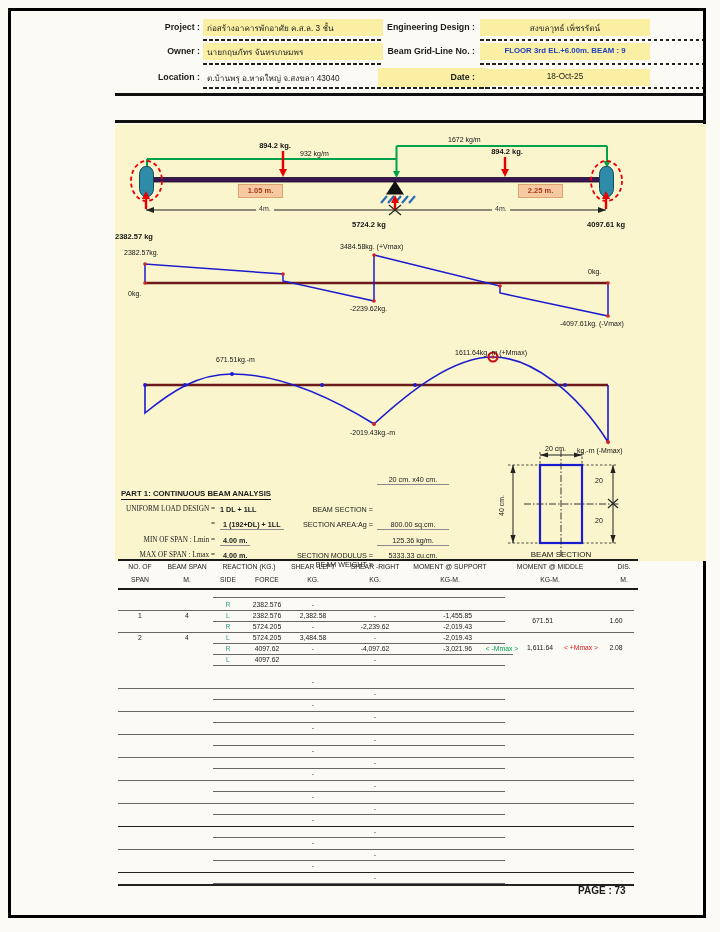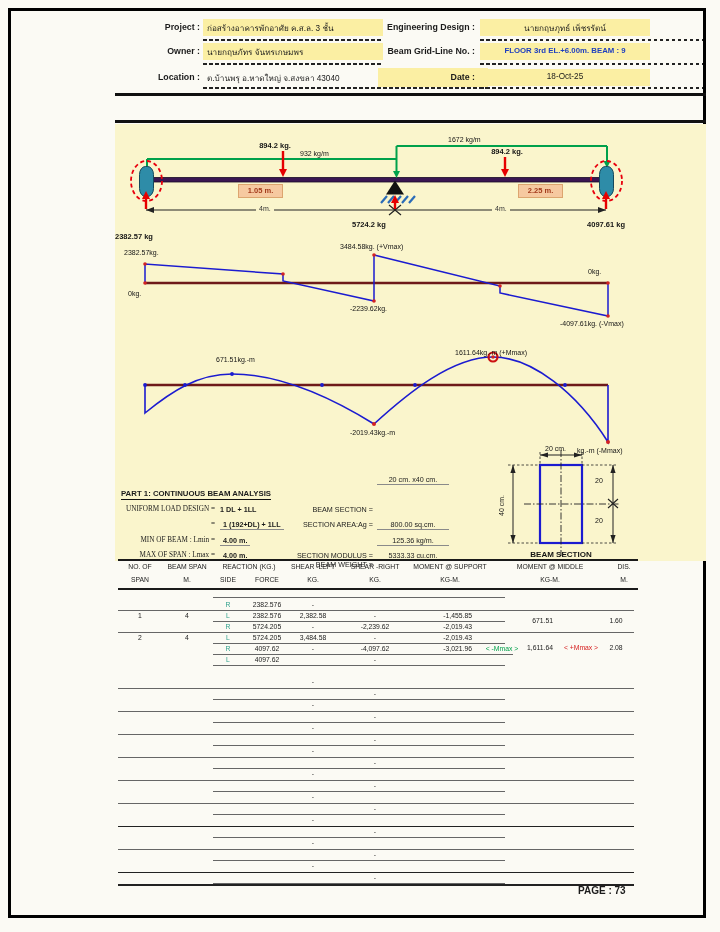--- a/index.html
+++ b/index.html
@@ -77,21 +77,21 @@
   <div class="hvalue" style="left:207px;top:46px;">นายกฤษภัทร จันทรเกษมพร</div>
   <div class="dashline" style="left:203px;top:63px;width:180px;"></div>
 
   <div class="hlabel" style="left:100px;top:72px;width:100px;">Location :</div>
   <div class="hvalue" style="left:207px;top:72px;">ต.บ้านพรุ อ.หาดใหญ่ จ.สงขลา  43040</div>
   <div class="ybox" style="left:378px;top:68px;width:110px;height:19px;"></div>
   <div class="dashline" style="left:203px;top:87px;width:285px;"></div>
 
   <div class="hlabel" style="left:342px;top:22px;width:133px;">Engineering Design :</div>
   <div class="ybox" style="left:480px;top:19px;width:170px;height:17px;"></div>
-  <div class="hvalue" style="left:480px;top:22px;width:170px;text-align:center;">นายกฤษภุทธ์  เพ็ชรรัตน์</div>
+  <div class="hvalue" style="left:480px;top:22px;width:170px;text-align:center;">สงขลาุทธ์  เพ็ชรรัตน์</div>
   <div class="dashline" style="left:480px;top:39px;width:223px;"></div>
 
   <div class="hlabel" style="left:342px;top:46px;width:133px;">Beam Grid-Line No. :</div>
   <div class="ybox" style="left:480px;top:43px;width:170px;height:17px;"></div>
   <div class="hvalue b" style="left:480px;top:46px;width:170px;text-align:center;color:#1F3FBF;font-size:7.8px;">FLOOR 3rd EL.+6.00m. BEAM : 9</div>
   <div class="dashline" style="left:480px;top:63px;width:223px;"></div>
 
   <div class="hlabel" style="left:342px;top:72px;width:133px;">Date :</div>
   <div class="ybox" style="left:480px;top:69px;width:170px;height:17px;"></div>
   <div class="hvalue" style="left:480px;top:72px;width:170px;text-align:center;">18-Oct-25</div>
@@ -211,28 +211,28 @@
 
   <div class="lbl" style="left:216px;top:356px;">671.51kg.-m</div>
   <div class="lbl" style="left:350px;top:429px;">-2019.43kg.-m</div>
   <div class="lbl" style="left:455px;top:349px;">1611.64kg.-m (+Mmax)</div>
   <div class="lbl" style="left:577px;top:447px;">kg.-m (-Mmax)</div>
 
   <div class="lbl" style="left:545px;top:445px;">20 cm.</div>
   <div class="lbl rot" style="left:498px;top:516px;">40 cm.</div>
   <div class="lbl" style="left:595px;top:477px;">20</div>
   <div class="lbl" style="left:595px;top:517px;">20</div>
-  <div class="lbl" style="left:511px;top:550px;width:100px;text-align:center;font-weight:bold;font-size:8px;">BEAM SECTION</div>
+  <div class="lbl" style="left:511px;top:550px;width:100px;text-align:center;font-weight:normal;font-size:8px;">BEAM SECTION</div>
 
   <div class="p1head">PART 1: CONTINUOUS BEAM ANALYSIS</div>
   <div class="p1lab" style="top:505px;">UNIFORM LOAD DESIGN =</div>
   <div class="p1val" style="top:505px;">1 DL + 1LL</div>
   <div class="p1lab" style="top:520px;">=</div>
   <div class="p1val uv" style="top:520px;">1 (192+DL) + 1LL</div>
-  <div class="p1lab" style="top:536px;">MIN OF BEAM : Lmin =</div>
+  <div class="p1lab" style="top:536px;">MIN OF SPAN : Lmin =</div>
   <div class="p1val uv" style="top:536px;">4.00 m.</div>
   <div class="p1lab" style="top:551px;">MAX OF SPAN : Lmax =</div>
   <div class="p1val uv" style="top:551px;">4.00 m.</div>
   <div class="p1labr" style="top:505px;">BEAM SECTION =</div>
   <div class="p1valr" style="top:475px;">20 cm. x40 cm.</div>
   <div class="p1labr" style="top:520px;">SECTION AREA:Ag =</div>
   <div class="p1valr" style="top:520px;">800.00 sq.cm.</div>
   <div class="p1labr" style="top:560px;">BEAM WEIGHT =</div>
   <div class="p1valr" style="top:536px;">125.36 kg/m.</div>
   <div class="p1labr" style="top:551px;">SECTION MODULUS =</div>

